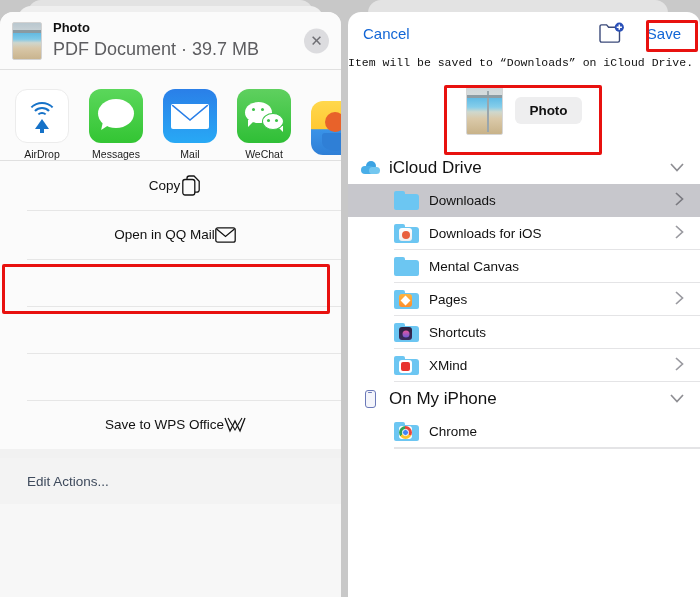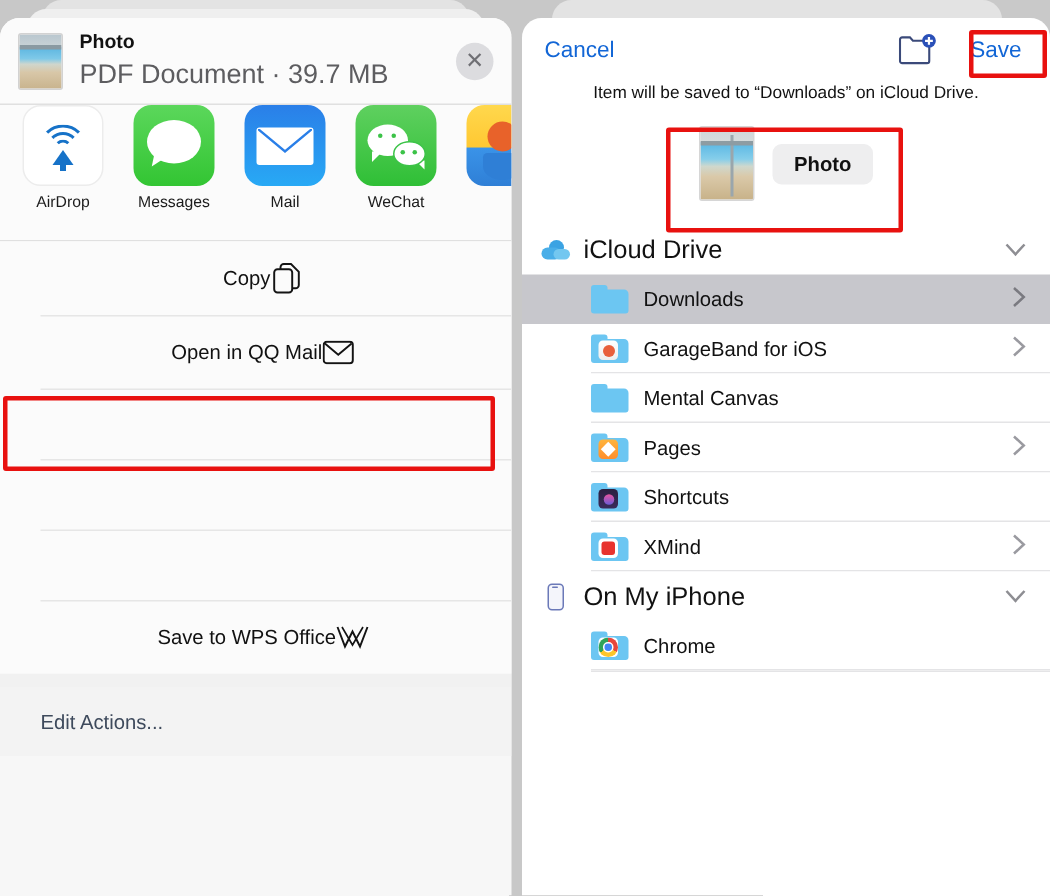--- a/index.html
+++ b/index.html
@@ -50,21 +50,21 @@
   .doc-sub { font-size: 18px; color: #5d5d60; margin-top: 2px; }
   .close-btn {
     position: absolute; right: 12px; top: 50%; transform: translateY(-50%);
     width: 25px; height: 25px; border-radius: 50%; background: #dcdcdf;
     display: flex; align-items: center; justify-content: center;
     color: #6f6f74; font-size: 15px; cursor: pointer;
   }
 
   .apps-row {
     height: 91px; background: #fbfbfb; display: flex;
-    align-items: flex-start; padding-left: 14px; gap: 18px;
+    align-items: flex-end; padding-left: 14px; gap: 18px;
     border-bottom: 1px solid #e0e0e0; overflow: hidden;
   }
   .app-item { width: 56px; flex: none; text-align: center; cursor: pointer; }
   .app-icon {
     width: 54px; height: 54px; border-radius: 12px; margin: 0 auto 5px;
     position: relative; overflow: hidden;
   }
   .app-label { font-size: 10.5px; color: #1b1b1b; white-space: nowrap; }
 
   
@@ -183,21 +183,21 @@
   .files-bar {
     height: 42px; display:flex; align-items:center; justify-content:space-between;
     padding: 0 15px 0 15px;
   }
   .files-cancel { font-size: 15px; color:#1266d6; cursor:pointer; }
   .files-right { display:flex; align-items:center; gap: 18px; }
   .newfolder-icon { width: 26px; height: 22px; position:relative; cursor:pointer; }
   .files-save { font-size: 15px; color:#1266d6; cursor:pointer; padding: 2px 4px; }
 
   .files-note {
-    text-align:center; font-size: 11.5px; color:#111; padding: 2px 0 9px;
+    font-size: 11.5px; color:#111; padding: 2px 0 9px; font-family: Liberation Mono, monospace;
   }
   .item-preview { display:flex; align-items:center; justify-content:center;
     gap: 12px; padding: 7px 0 16px; }
   .item-thumb {
     width: 37px; height: 50px; border-radius: 2px; flex:none; overflow:hidden;
     background: linear-gradient(#cfd6d8 0%, #d6dcdd 20%, #59b7e4 21%,
                 #86ceea 44%, #cfd8cd 54%, #dac9a9 68%, #c8b289 100%);
     border:1px solid #d6d6d6; position:relative;
   }
   .item-thumb::after {
@@ -464,21 +464,21 @@
       </div>
 
       <div class="folder-row">
         <span class="folder-icon">
           <i class="tab"></i>
             <i class="body"></i>
           <i class="badge b-garage">
               <i class="knob"></i>
             </i>
         </span>
-        <span class="folder-label">GarageBand for iOS</span>
+        <span class="folder-label">Downloads for iOS</span>
         <span class="chev">
           <svg width="9" height="14" viewBox="0 0 9 14">
             <polyline points="1,1 7.5,7 1,13" fill="none" stroke="#9a9aa0" stroke-width="1.7"></polyline>
           </svg>
         </span>
       </div>
 
       <div class="folder-row">
         <span class="folder-icon">
           <i class="tab"></i>

